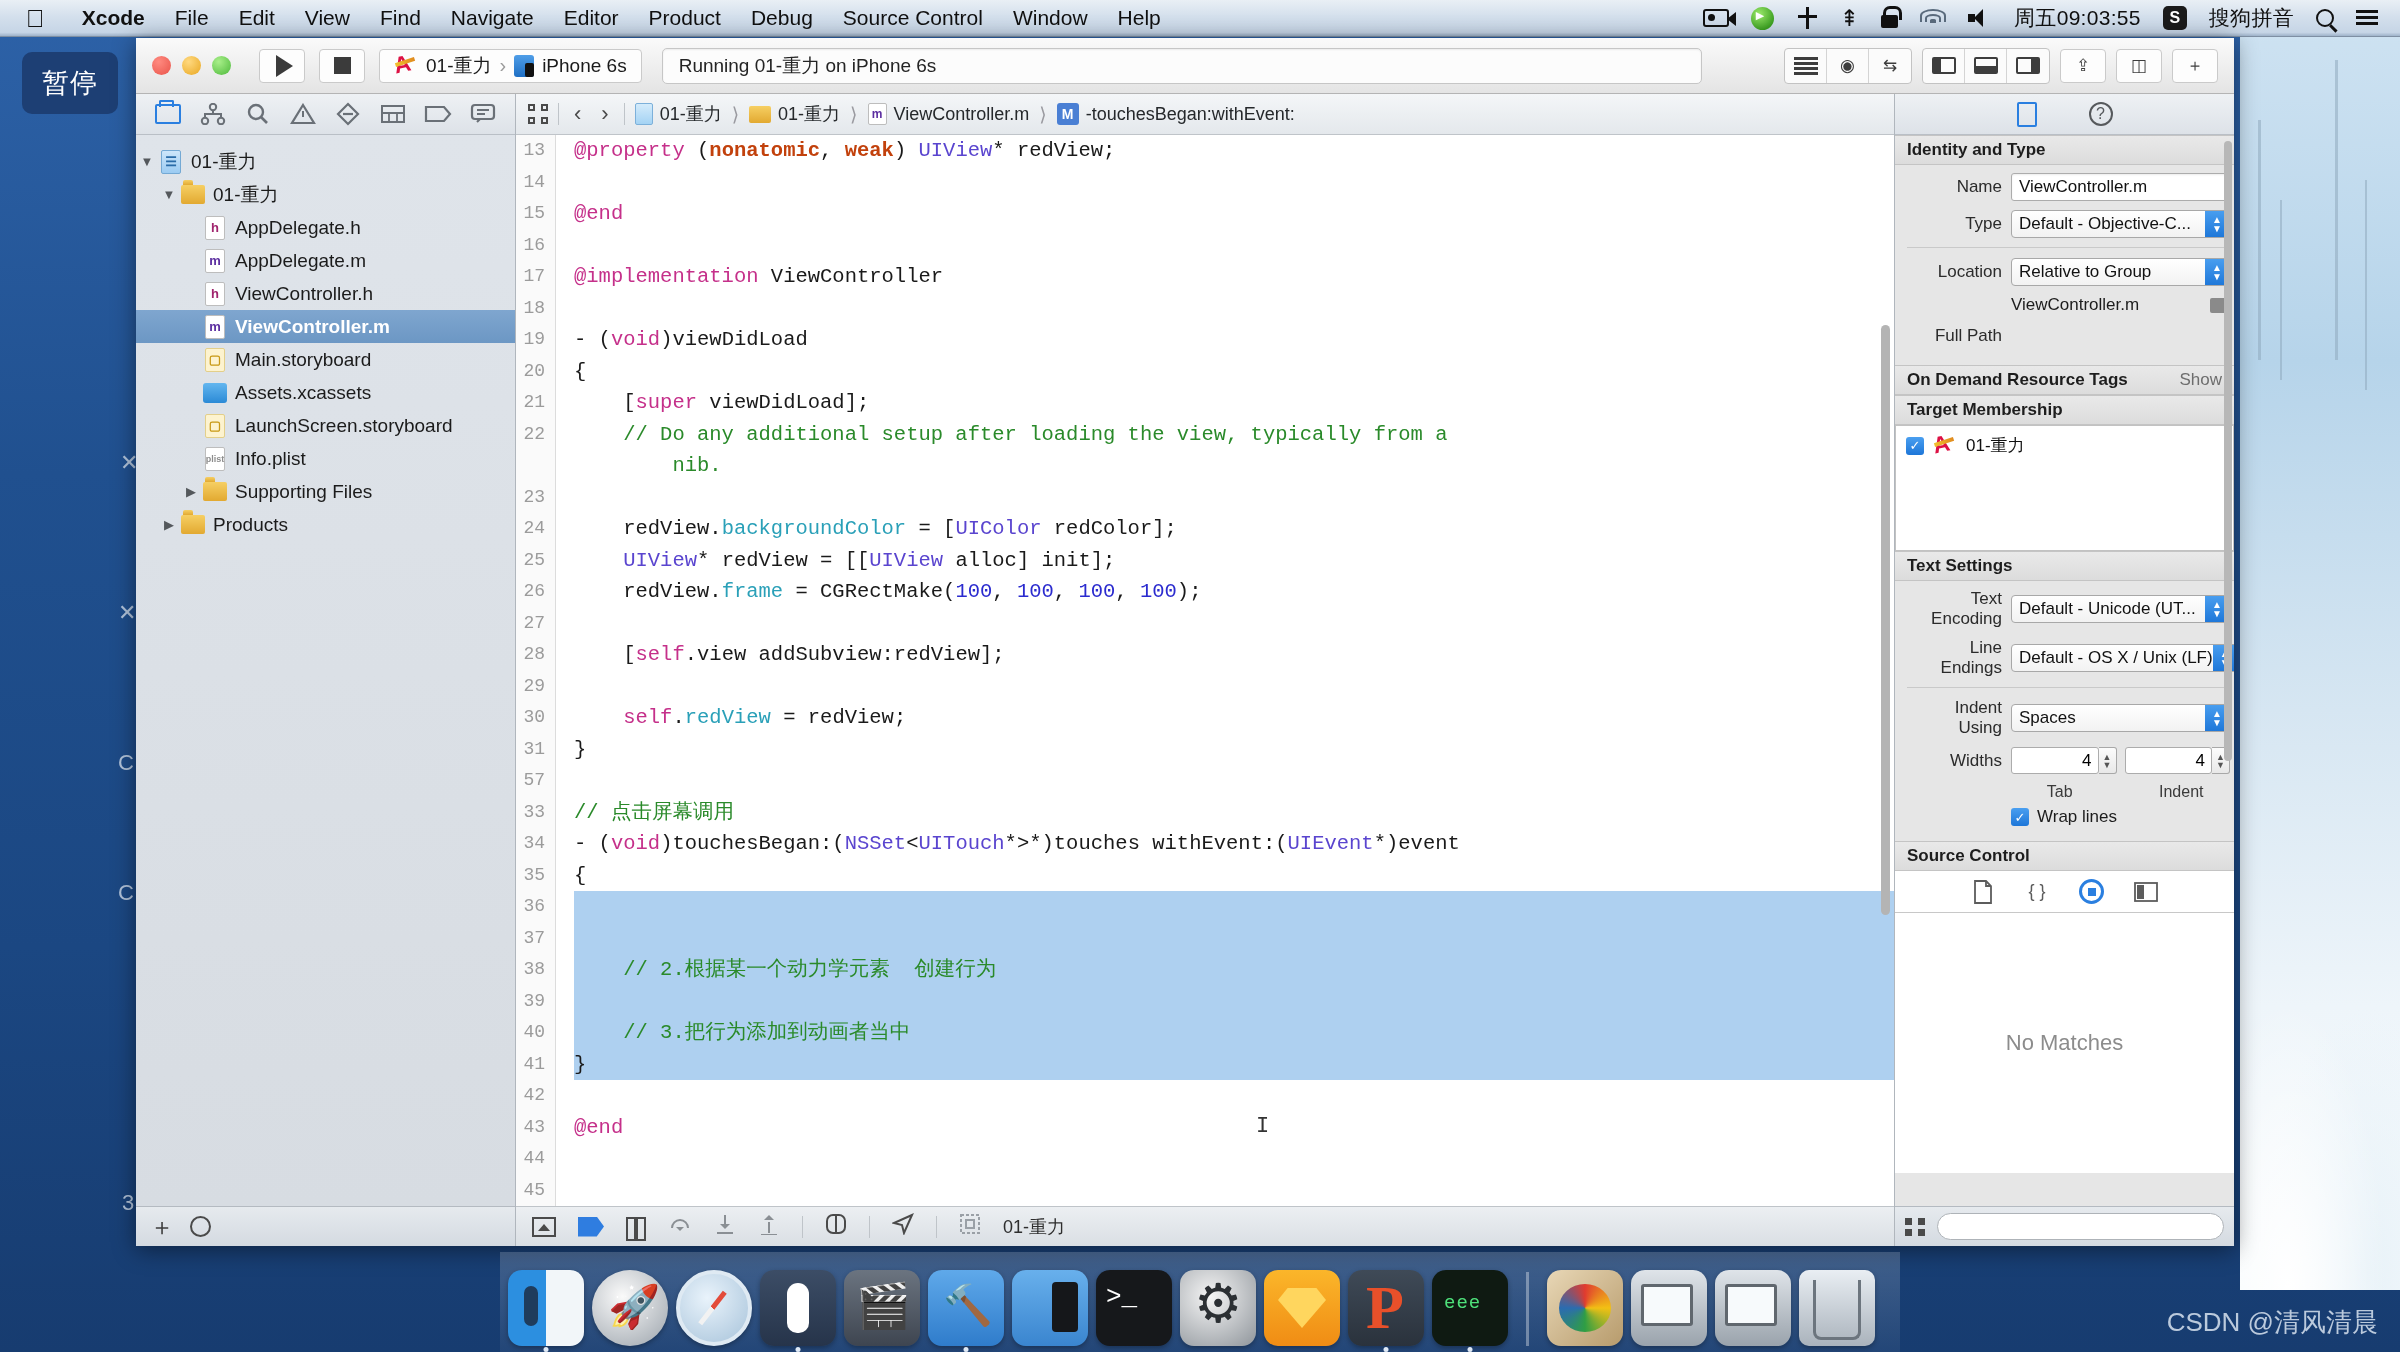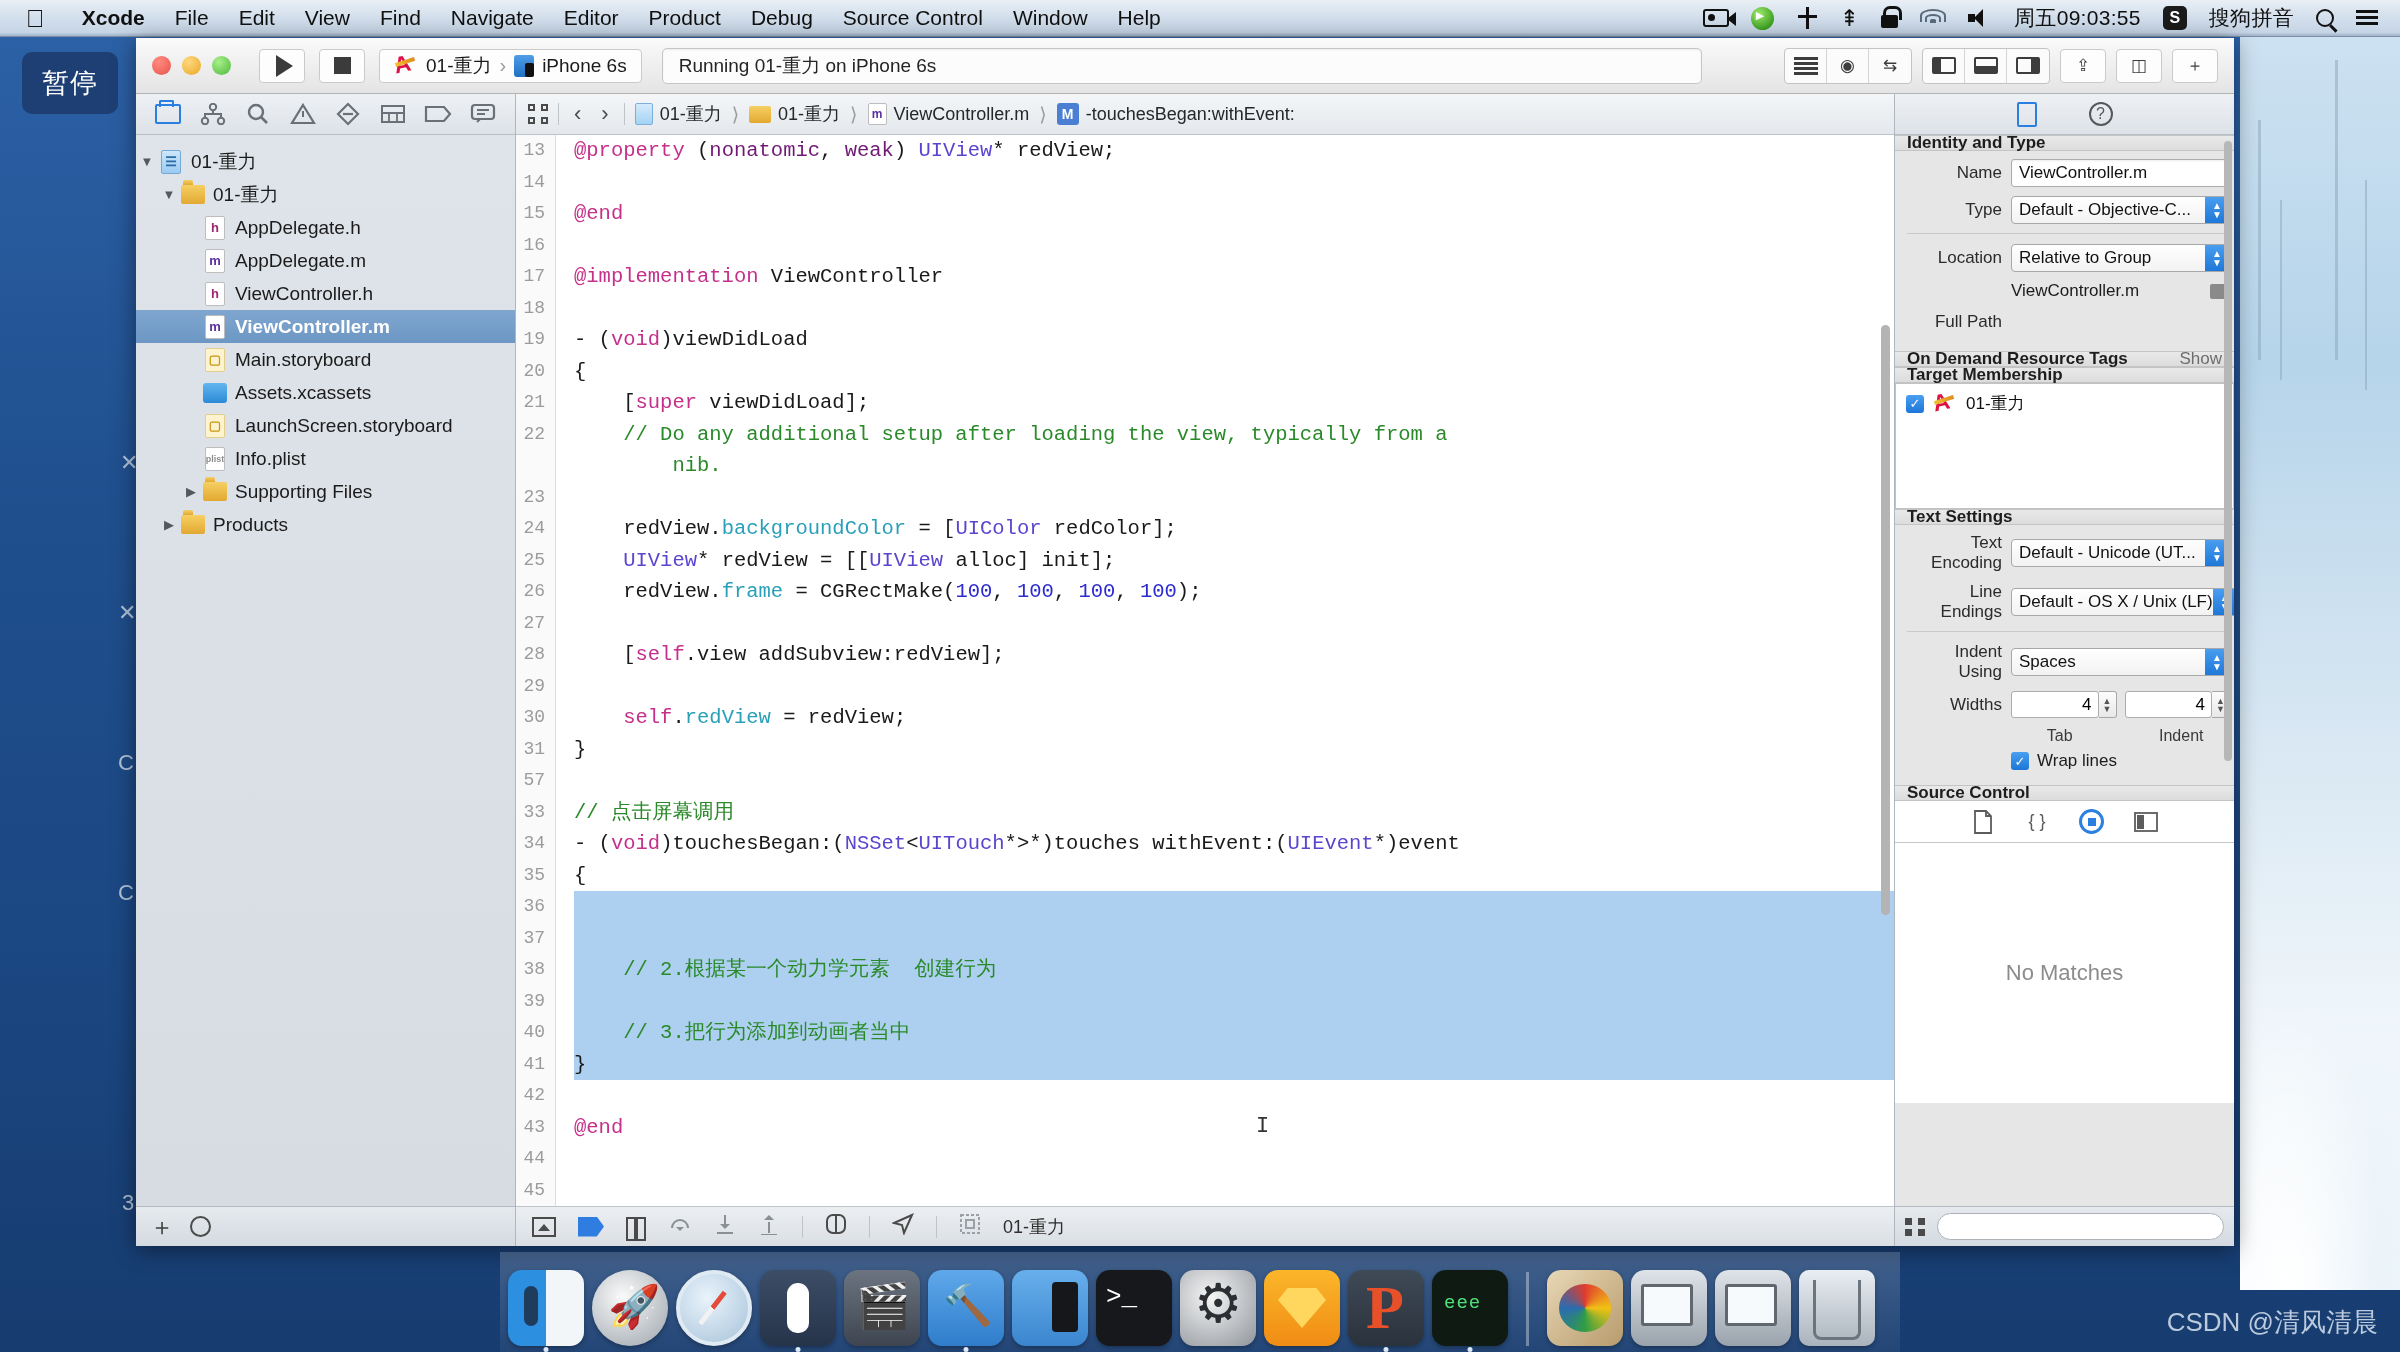--- a/index.html
+++ b/index.html
@@ -202,21 +202,21 @@
   #code-area { flex: 1; position: relative; overflow: hidden; background: #fff; display: flex; }
   #gutter { width: 40px; flex: none; background: #fafafa; border-right: 1px solid #dcdcdc;
      text-align: right; padding-right: 10px; }
   #gutter .ln { height: 31.5px; line-height: 31.5px; font-family: "Liberation Mono", monospace;
      font-size: 18px; color: #9b9b9b; }
   #code { flex: 1; position: relative; padding-left: 18px;
      font-family: "Liberation Mono", monospace; font-size: 20.5px; }
   #code .cl { height: 31.5px; line-height: 31.5px; white-space: pre; color: #1a1a1a; }
   #code .cl.hl { background: #aed0f0; }
   .kw { color: #c5308a; }
-  .kw2 { color: #701a75; }
+  .kw2 { color: #c2410c; font-weight: bold; }
   .ty { color: #5a45cf; }
   .cm { color: #2a8a2a; }
   .nm { color: #2b2bcf; }
   .pr { color: #2aa0b8; }
   #code-caret { position: absolute; font-family: "Liberation Mono", monospace; font-size: 22px; color: #333; }
   #v-scroll { position: absolute; right: 4px; top: 190px; width: 9px; height: 590px;
      background: #b4b4b4; border-radius: 5px; }
   #edit-bottom { height: 40px; flex: none; display: flex; align-items: center; gap: 22px; padding: 0 16px;
      background: linear-gradient(180deg,#eceff2,#dadfe4); border-top: 1px solid #bfc4c9;
      font-size: 18px; color: #2e2e2e; }
@@ -228,21 +228,21 @@
 
   
   #inspector { width: 340px; flex: none; display: flex; flex-direction: column;
      background: #e6e6e6; border-left: 1px solid #b0b6bd; }
   #insp-tabs { height: 41px; flex: none; display: flex; align-items: center; justify-content: center; gap: 52px;
      background: linear-gradient(180deg,#eef1f4,#dde2e8); border-bottom: 1px solid #b9bfc6; }
   .doc-ic { width: 20px; height: 25px; border: 2px solid #2a7fe0; border-radius: 2px; }
   .help-ic { width: 24px; height: 24px; border: 2px solid #56595c; border-radius: 50%; color: #56595c;
      font-size: 16px; display: flex; align-items: center; justify-content: center; }
   #insp-scroll { flex: 1; overflow: hidden; position: relative; }
-  .sec-hdr { height: 16px; background: linear-gradient(180deg,#e9e9e9,#dcdcdc);
+  .sec-hdr { height: 30px; background: linear-gradient(180deg,#e9e9e9,#dcdcdc);
      border-top: 1px solid #c4c4c4; border-bottom: 1px solid #c4c4c4;
      display: flex; align-items: center; padding: 0 12px; font-size: 17px; font-weight: bold; color: #1d1d1d; }
   .sec-hdr .show { margin-left: auto; font-weight: normal; color: #6d6d6d; }
   .frm { padding: 8px 4px 10px 12px; }
   .fr { display: flex; align-items: center; margin-bottom: 9px; }
   .fr .lbl { width: 104px; text-align: right; padding-right: 9px; font-size: 17px; color: #2b2b2b; flex: none; }
   .fr .val { flex: 1; }
   .tf { height: 28px; background: #fff; border: 1px solid #acacac; border-radius: 3px;
      display: flex; align-items: center; padding: 0 7px; font-size: 17px; color: #111;
      box-shadow: inset 0 1px 2px rgba(0,0,0,.08); overflow: hidden; white-space: nowrap; }

